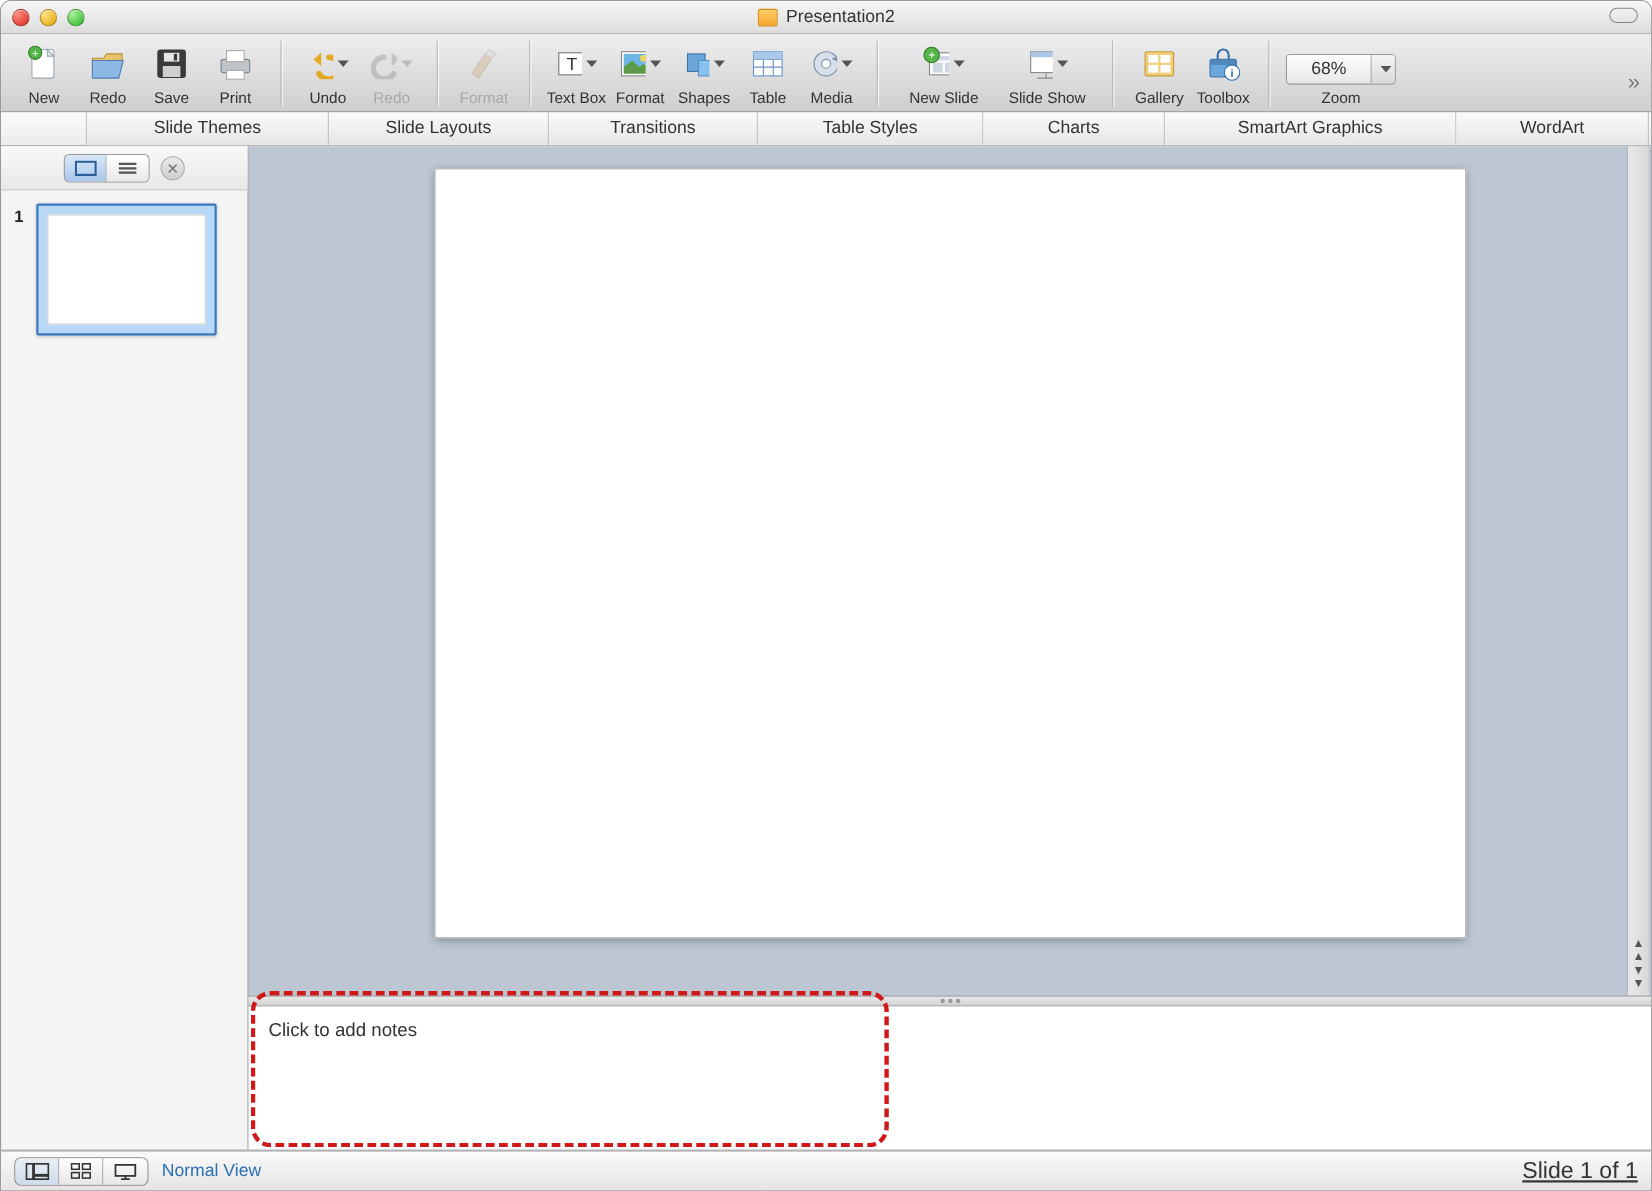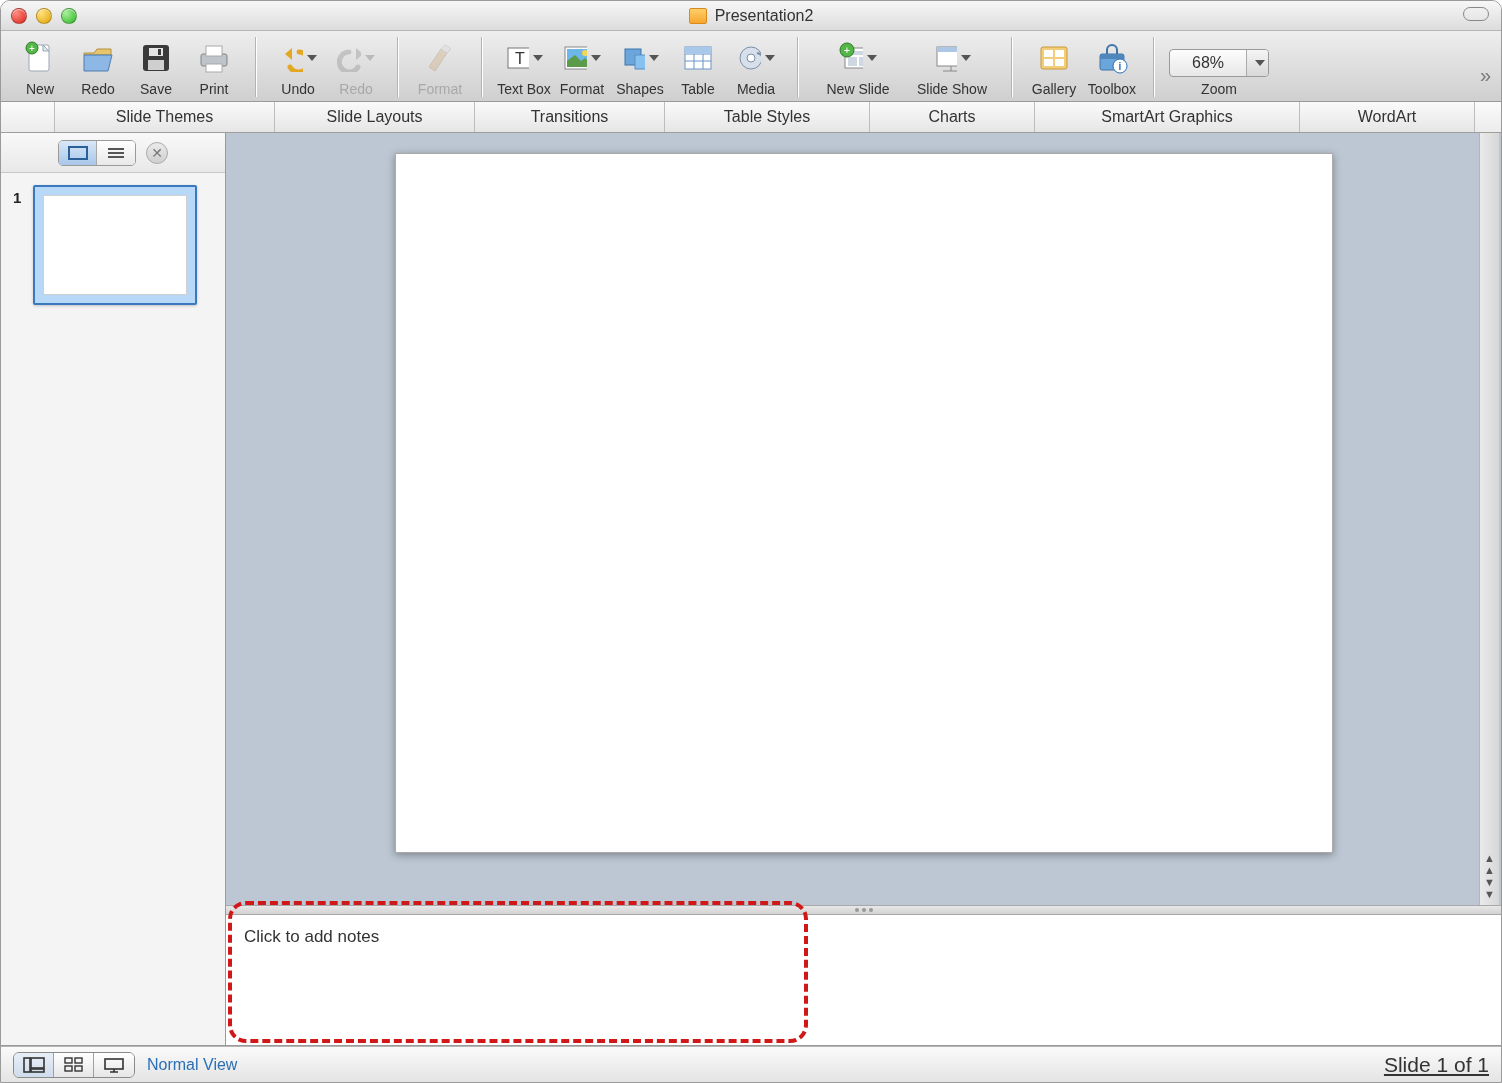--- a/index.html
+++ b/index.html
@@ -28,21 +28,21 @@
 .tbtn.wide{min-width:90px;}
 .ddarrow{display:inline-block;width:0;height:0;border-left:5px solid transparent;border-right:5px solid transparent;border-top:6px solid #555;margin-left:4px;vertical-align:middle;}
 .ic-combo{display:flex;align-items:center;}
 
 .zoom-box{display:flex;align-items:center;border:1px solid #9a9a9a;background:linear-gradient(#fdfdfd,#e7e7e7);height:28px;border-radius:4px;overflow:hidden;}
 .zoom-box .zval{padding:0 22px;font-size:16px;color:#333;}
 .zoom-box .zbtn{width:22px;height:100%;border-left:1px solid #aaa;background:linear-gradient(#f5f5f5,#d8d8d8);display:flex;align-items:center;justify-content:center;}
 .chev{position:absolute;right:10px;bottom:14px;font-size:20px;color:#777;}
 
 
-.ribbon{display:flex;background:linear-gradient(#fbfbfb,#ececec);border-bottom:1px solid #9e9e9e;}
+.ribbon{display:flex;background:linear-gradient(#fbfbfb,#ececec);border-bottom:1px solid #9e9e9e;padding-left:24px;}
 .rspacer{width:54px;border-right:1px solid #bdbdbd;}
 .rtab{flex:0 0 auto;padding:6px 0;border-right:1px solid #bdbdbd;font-size:16px;color:#333;text-align:center;background:linear-gradient(#fafafa,#e6e6e6);}
 .rtab.w1{width:220px}.rtab.w2{width:200px}.rtab.w3{width:190px}.rtab.w4{width:205px}.rtab.w5{width:165px}.rtab.w6{width:265px}.rtab.w7{width:175px}
 
 
 .workarea{flex:1;display:flex;min-height:0;background:#bcc7d3;border-bottom:1px solid #9a9a9a;}
 .sidebar{width:225px;background:#f4f4f4;border-right:1px solid #9a9a9a;display:flex;flex-direction:column;}
 .side-toolbar{height:40px;display:flex;align-items:center;justify-content:center;gap:10px;border-bottom:1px solid #c8c8c8;background:linear-gradient(#f9f9f9,#e8e8e8);}
 .seg{display:flex;border:1px solid #9a9a9a;border-radius:5px;overflow:hidden;height:26px;}
 .seg .sbtn{width:38px;display:flex;align-items:center;justify-content:center;background:linear-gradient(#fff,#e8e8e8);border-right:1px solid #a8a8a8;}

